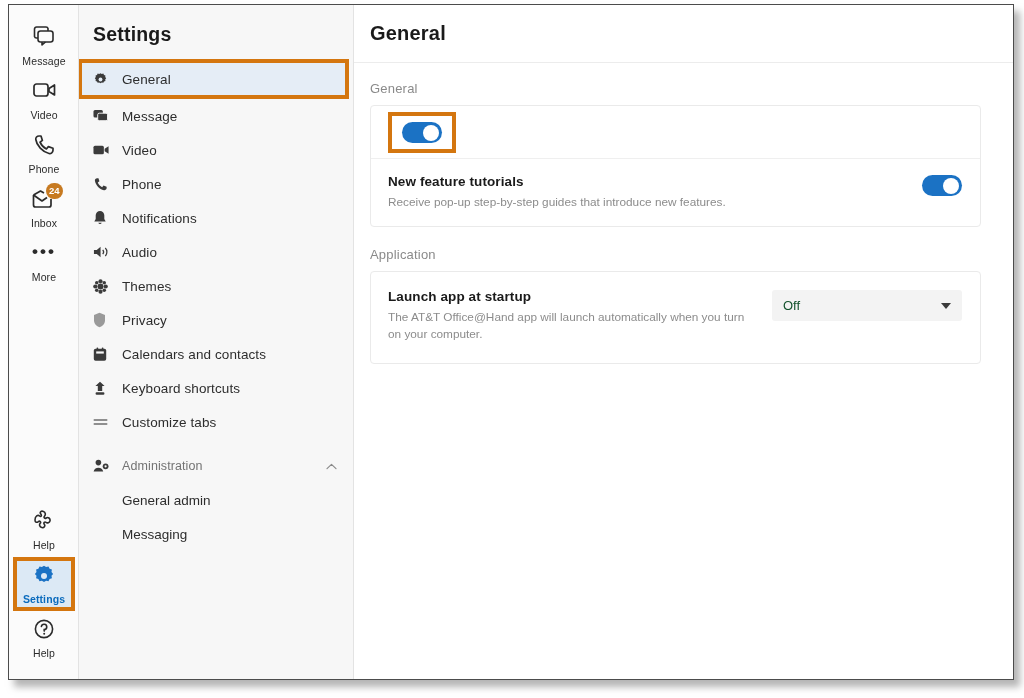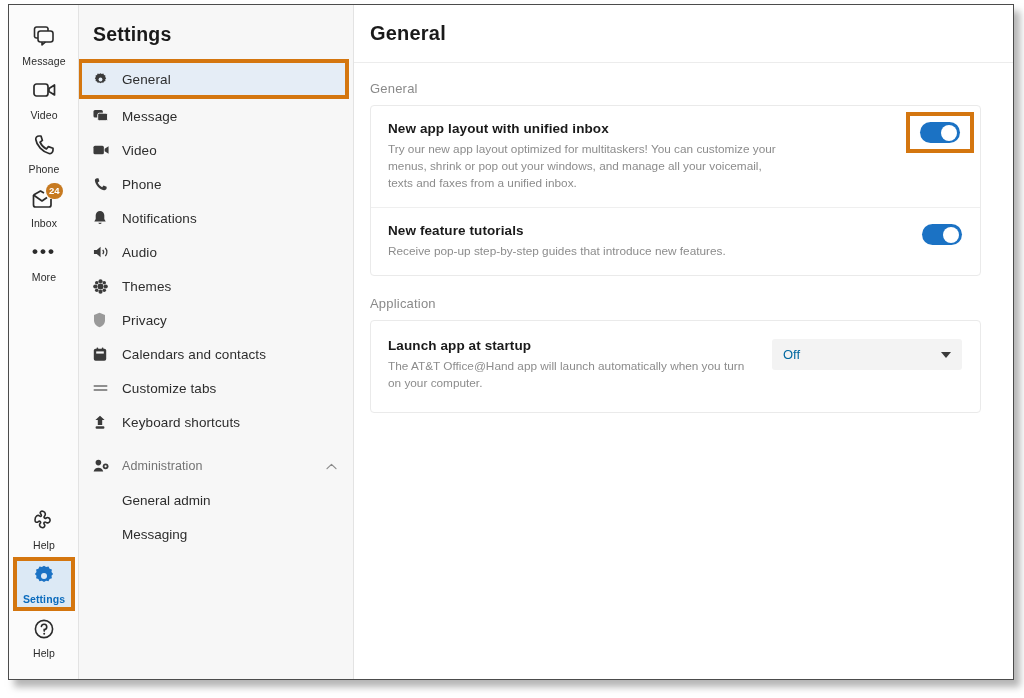--- a/index.html
+++ b/index.html
@@ -278,21 +278,21 @@
     border-radius: 3px;
     display: flex;
     align-items: center;
     padding: 0 11px;
     box-sizing: border-box;
     cursor: pointer;
     position: relative;
   }
   .select .sel-value {
     font-size: 13px;
-    color: #0369a1;
+    color: #14532d;
   }
   .select .caret {
     margin-left: auto;
     width: 0; height: 0;
     border-left: 5px solid transparent;
     border-right: 5px solid transparent;
     border-top: 6px solid #3a3a3a;
   }
 </style>
 </head>
@@ -487,36 +487,36 @@
               <rect x="3.2" y="4.4" width="7.6" height="2.2" fill="#f7f7f7"></rect>
               <rect x="3.6" y="0.4" width="1.6" height="3" rx="0.7" fill="#3b3b3b"></rect>
               <rect x="8.8" y="0.4" width="1.6" height="3" rx="0.7" fill="#3b3b3b"></rect>
             </svg>
           </span>
           <span class="nav-label">Calendars and contacts</span>
         </div>
 
         <div class="nav-item">
           <span class="nav-ico">
+            <svg width="14" height="15" viewBox="0 0 14 15">
+              <path d="M7 0.8 L11.6 5 L9.2 5 L9.2 10 L4.8 10 L4.8 5 L2.4 5 Z" fill="#3b3b3b"></path>
+              <rect x="2.6" y="11.3" width="8.8" height="2.4" rx="1" fill="#3b3b3b"></rect>
+            </svg>
+          </span>
+          <span class="nav-label">Keyboard shortcuts</span>
+        </div>
+
+        <div class="nav-item">
+          <span class="nav-ico">
             <svg width="15" height="10" viewBox="0 0 15 10">
               <rect x="0.5" y="2.2" width="14" height="1.5" rx="0.7" fill="#6d6d6d"></rect>
               <rect x="0.5" y="6.3" width="14" height="1.5" rx="0.7" fill="#6d6d6d"></rect>
             </svg>
           </span>
           <span class="nav-label">Customize tabs</span>
-        </div>
-
-        <div class="nav-item">
-          <span class="nav-ico">
-            <svg width="14" height="15" viewBox="0 0 14 15">
-              <path d="M7 0.8 L11.6 5 L9.2 5 L9.2 10 L4.8 10 L4.8 5 L2.4 5 Z" fill="#3b3b3b"></path>
-              <rect x="2.6" y="11.3" width="8.8" height="2.4" rx="1" fill="#3b3b3b"></rect>
-            </svg>
-          </span>
-          <span class="nav-label">Keyboard shortcuts</span>
         </div>
 
         <div class="nav-item admin" style="margin-top:10px;">
           <span class="nav-ico">
             <svg width="16" height="14" viewBox="0 0 16 14">
               <circle cx="5.4" cy="3.6" r="2.8" fill="#3b3b3b"></circle>
               <path d="M0.6 12.6 A4.9 4.9 0 0 1 10.2 12.6 Z" fill="#3b3b3b"></path>
               <circle cx="12.6" cy="7.3" r="2.9" fill="#3b3b3b"></circle>
               <circle cx="12.6" cy="7.3" r="1.1" fill="#f7f7f7"></circle>
             </svg>
@@ -542,24 +542,20 @@
       <div class="main-header">
         <h1>General</h1>
       </div>
 
       <div class="main-body">
 
         <div class="group-label">General</div>
         <div class="card">
 
           <div class="card-row">
-            <div class="row-text">
-              <div class="row-title">New app layout with unified inbox</div>
-              <div class="row-desc">Try our new app layout optimized for multitaskers! You can customize your menus, shrink or pop out your windows, and manage all your voicemail, texts and faxes from a unified inbox.</div>
-            </div>
             <div class="row-control">
               <span class="toggle-wrap boxed">
                 <span class="toggle">
                   <span class="knob"></span>
                 </span>
               </span>
             </div>
           </div>
 
           <div class="card-row">

